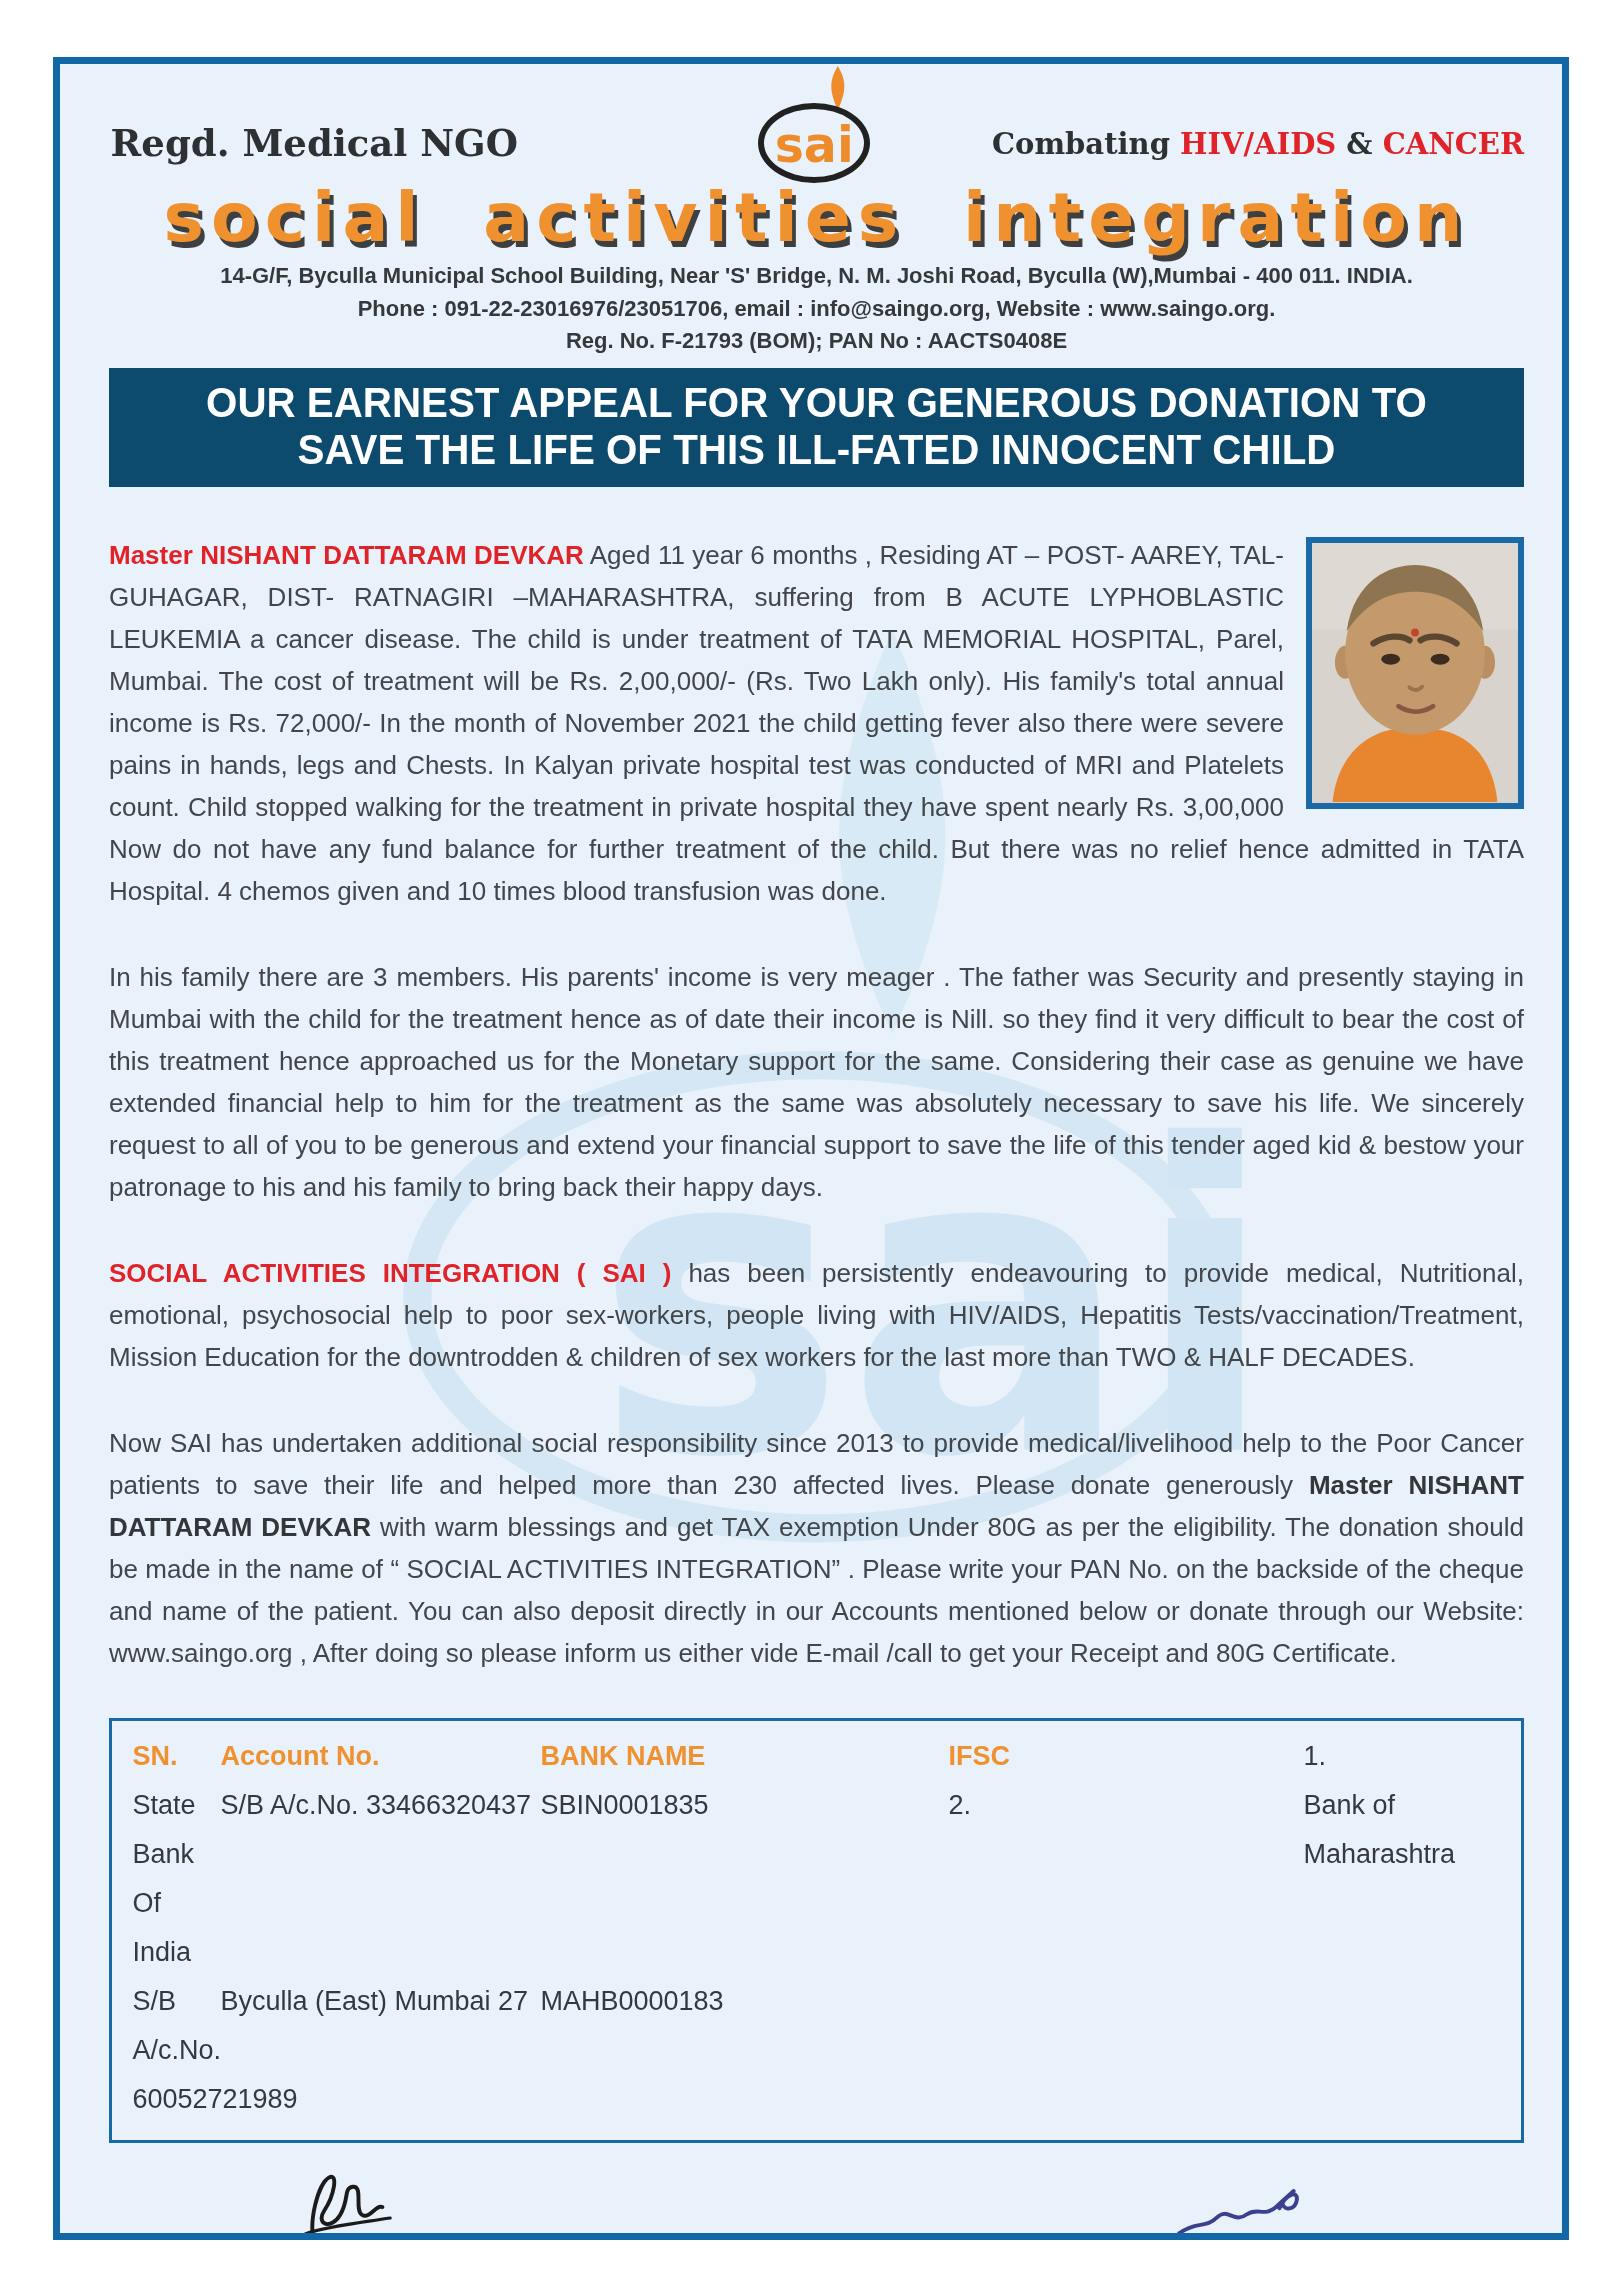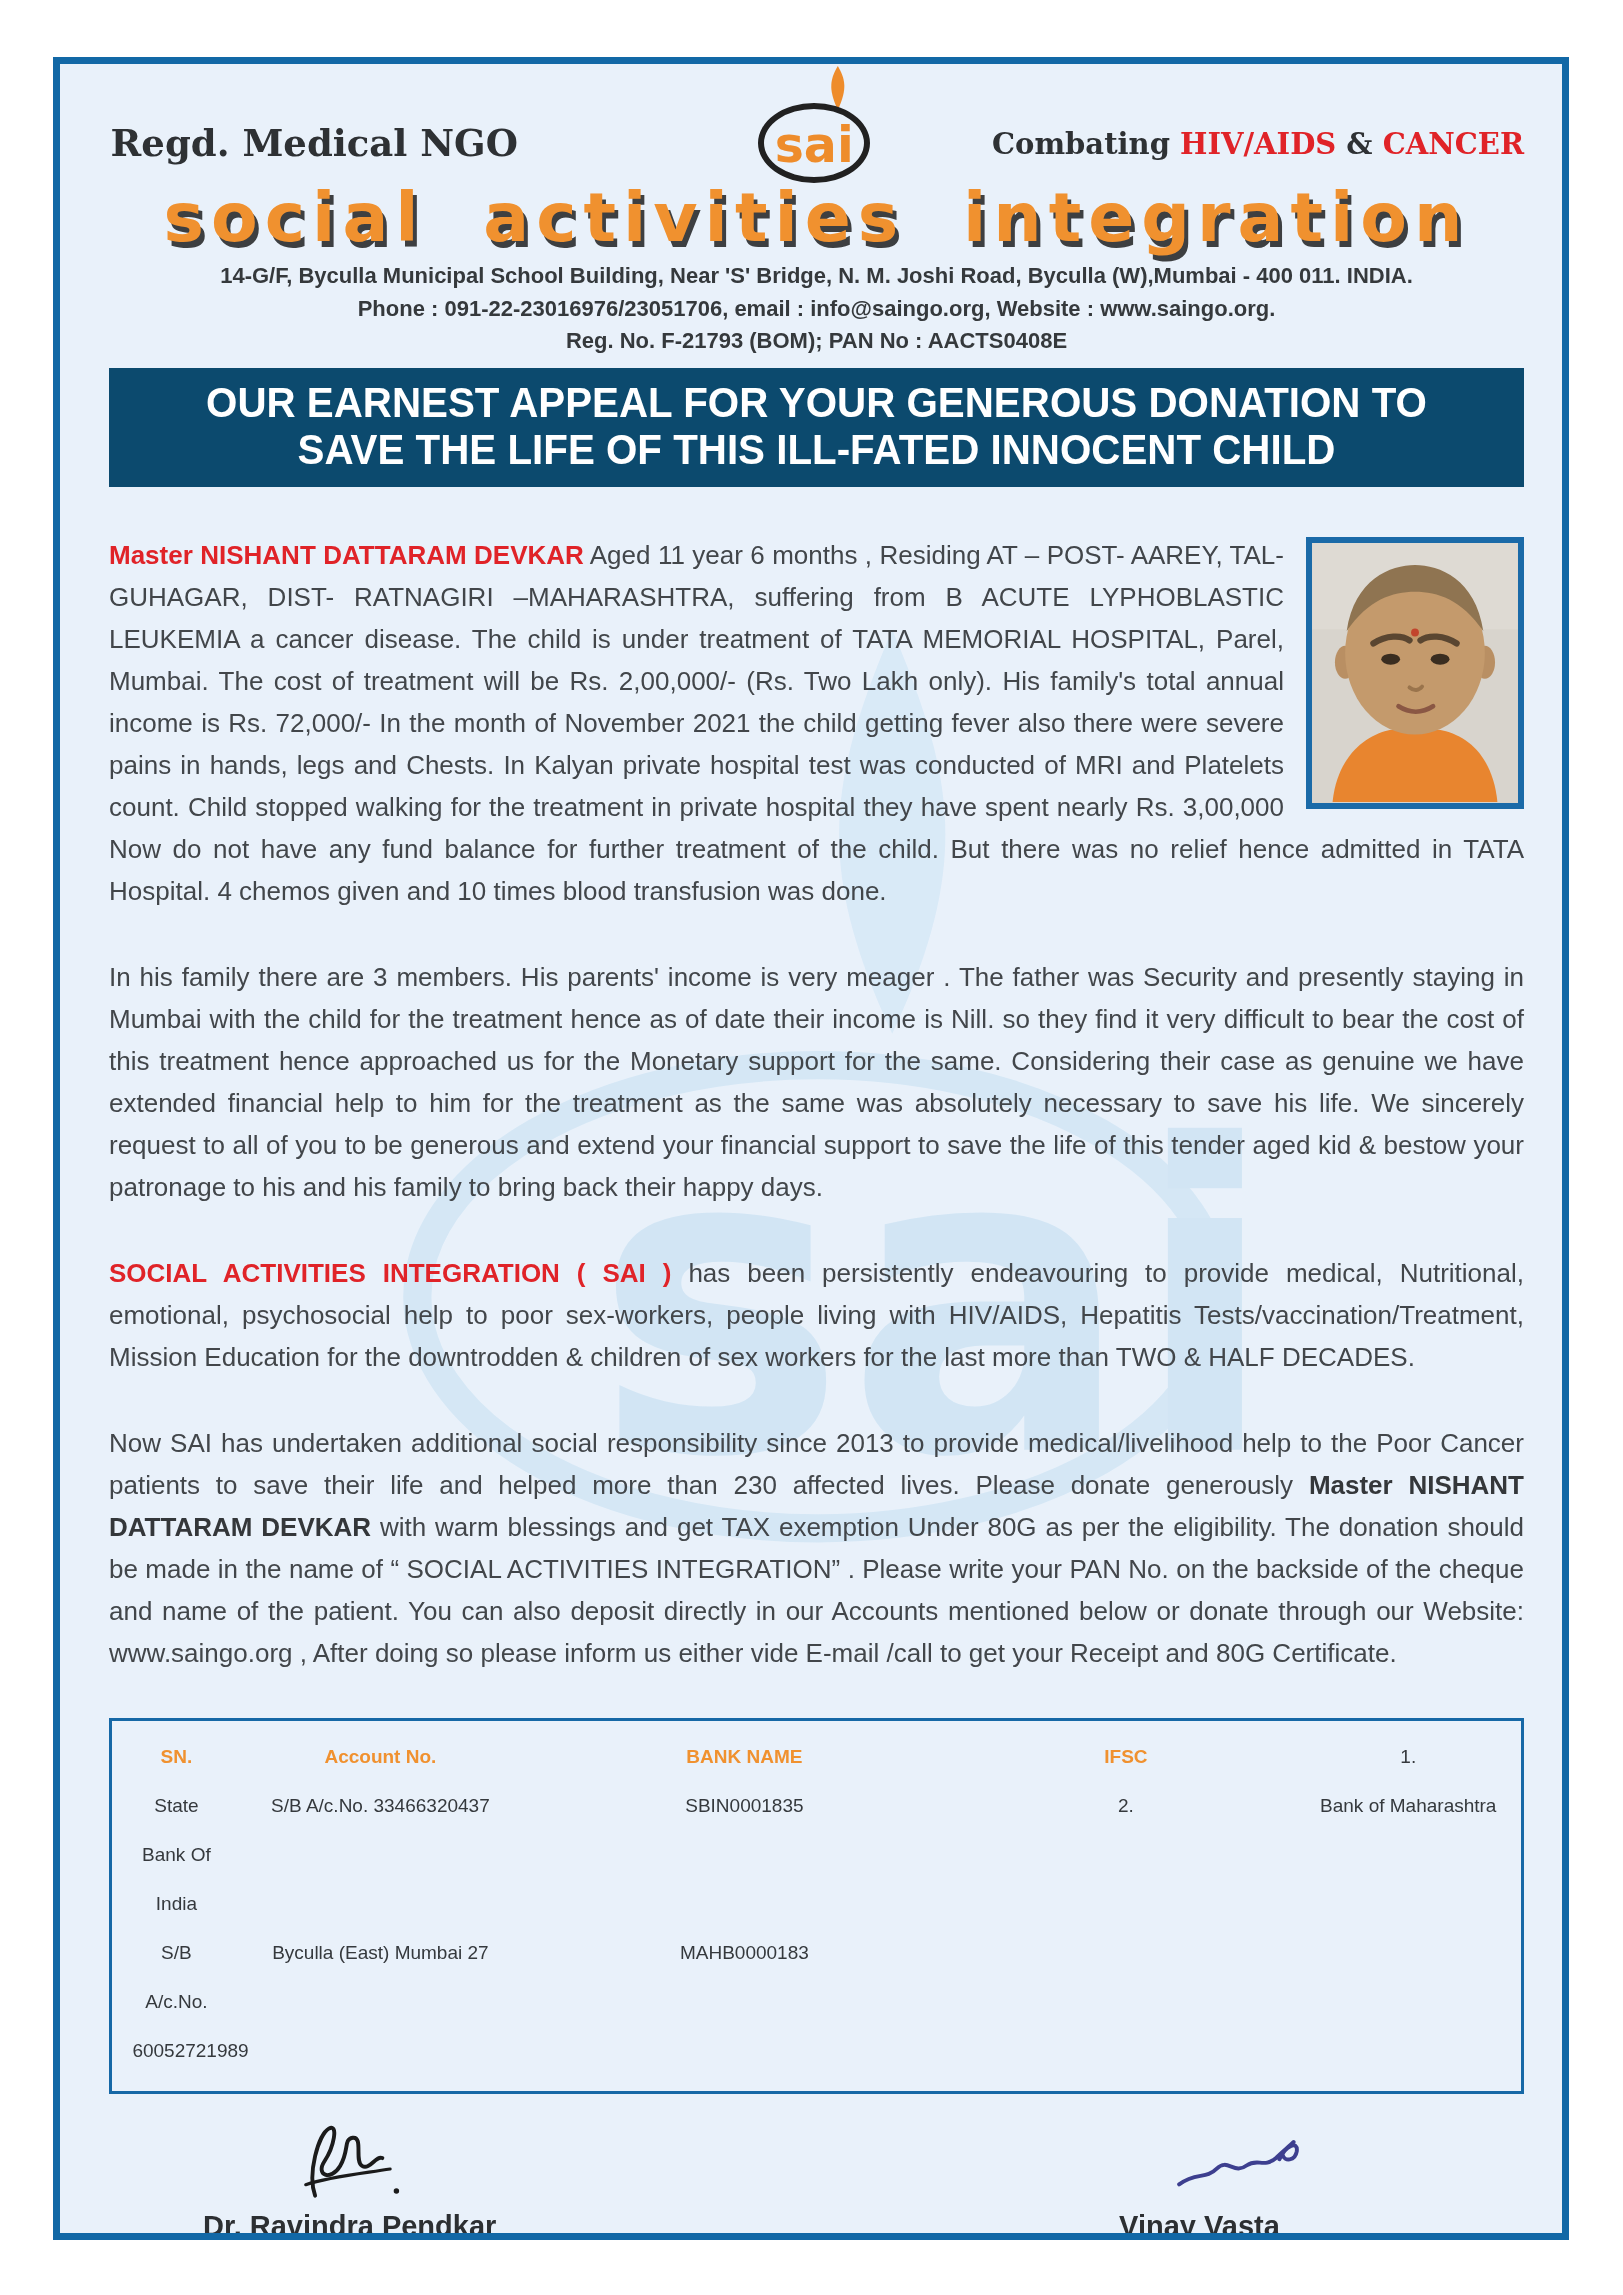--- a/index.html
+++ b/index.html
@@ -38,21 +38,21 @@
   .para.first { margin-top:47px; }
   .red-bold { color:#e02328; font-weight:700; }
   .dark-bold { color:#34373a; font-weight:700; }
 
   .photo { float:right; width:218px; height:272px; border:6.3px solid #1a6aa8;
            margin:3.1px 0 9.4px 22px; background:#d8d4cd; }
 
   
   .bank { border:3.1px solid #1668a6; margin-top:44px; padding:11px 7.9px 15.7px 20.4px; }
   .bank-grid { display:grid; grid-template-columns:88px 320px 408px 355px auto;
-           font-size:19px; line-height:49px; color:#35393d;text-align:center; }
+           font-size:27px; line-height:49px; color:#35393d; }
   .bank-head { color:#f0912f; font-weight:700; }
 
   
   .sigs { display:flex; justify-content:space-between; margin-top:23.6px; padding:0 165px 0 94px; }
   .sig-block { text-align:left; }
   .sig-img { height:88px; display:flex; align-items:flex-end; justify-content:center; }
   .sig-name { font-weight:700; font-size:29px; color:#2c2f32; margin-top:4.7px; }
   .sig-title { font-size:26px; color:#3a3e42; margin-top:7.9px; }
 </style>
 </head>

